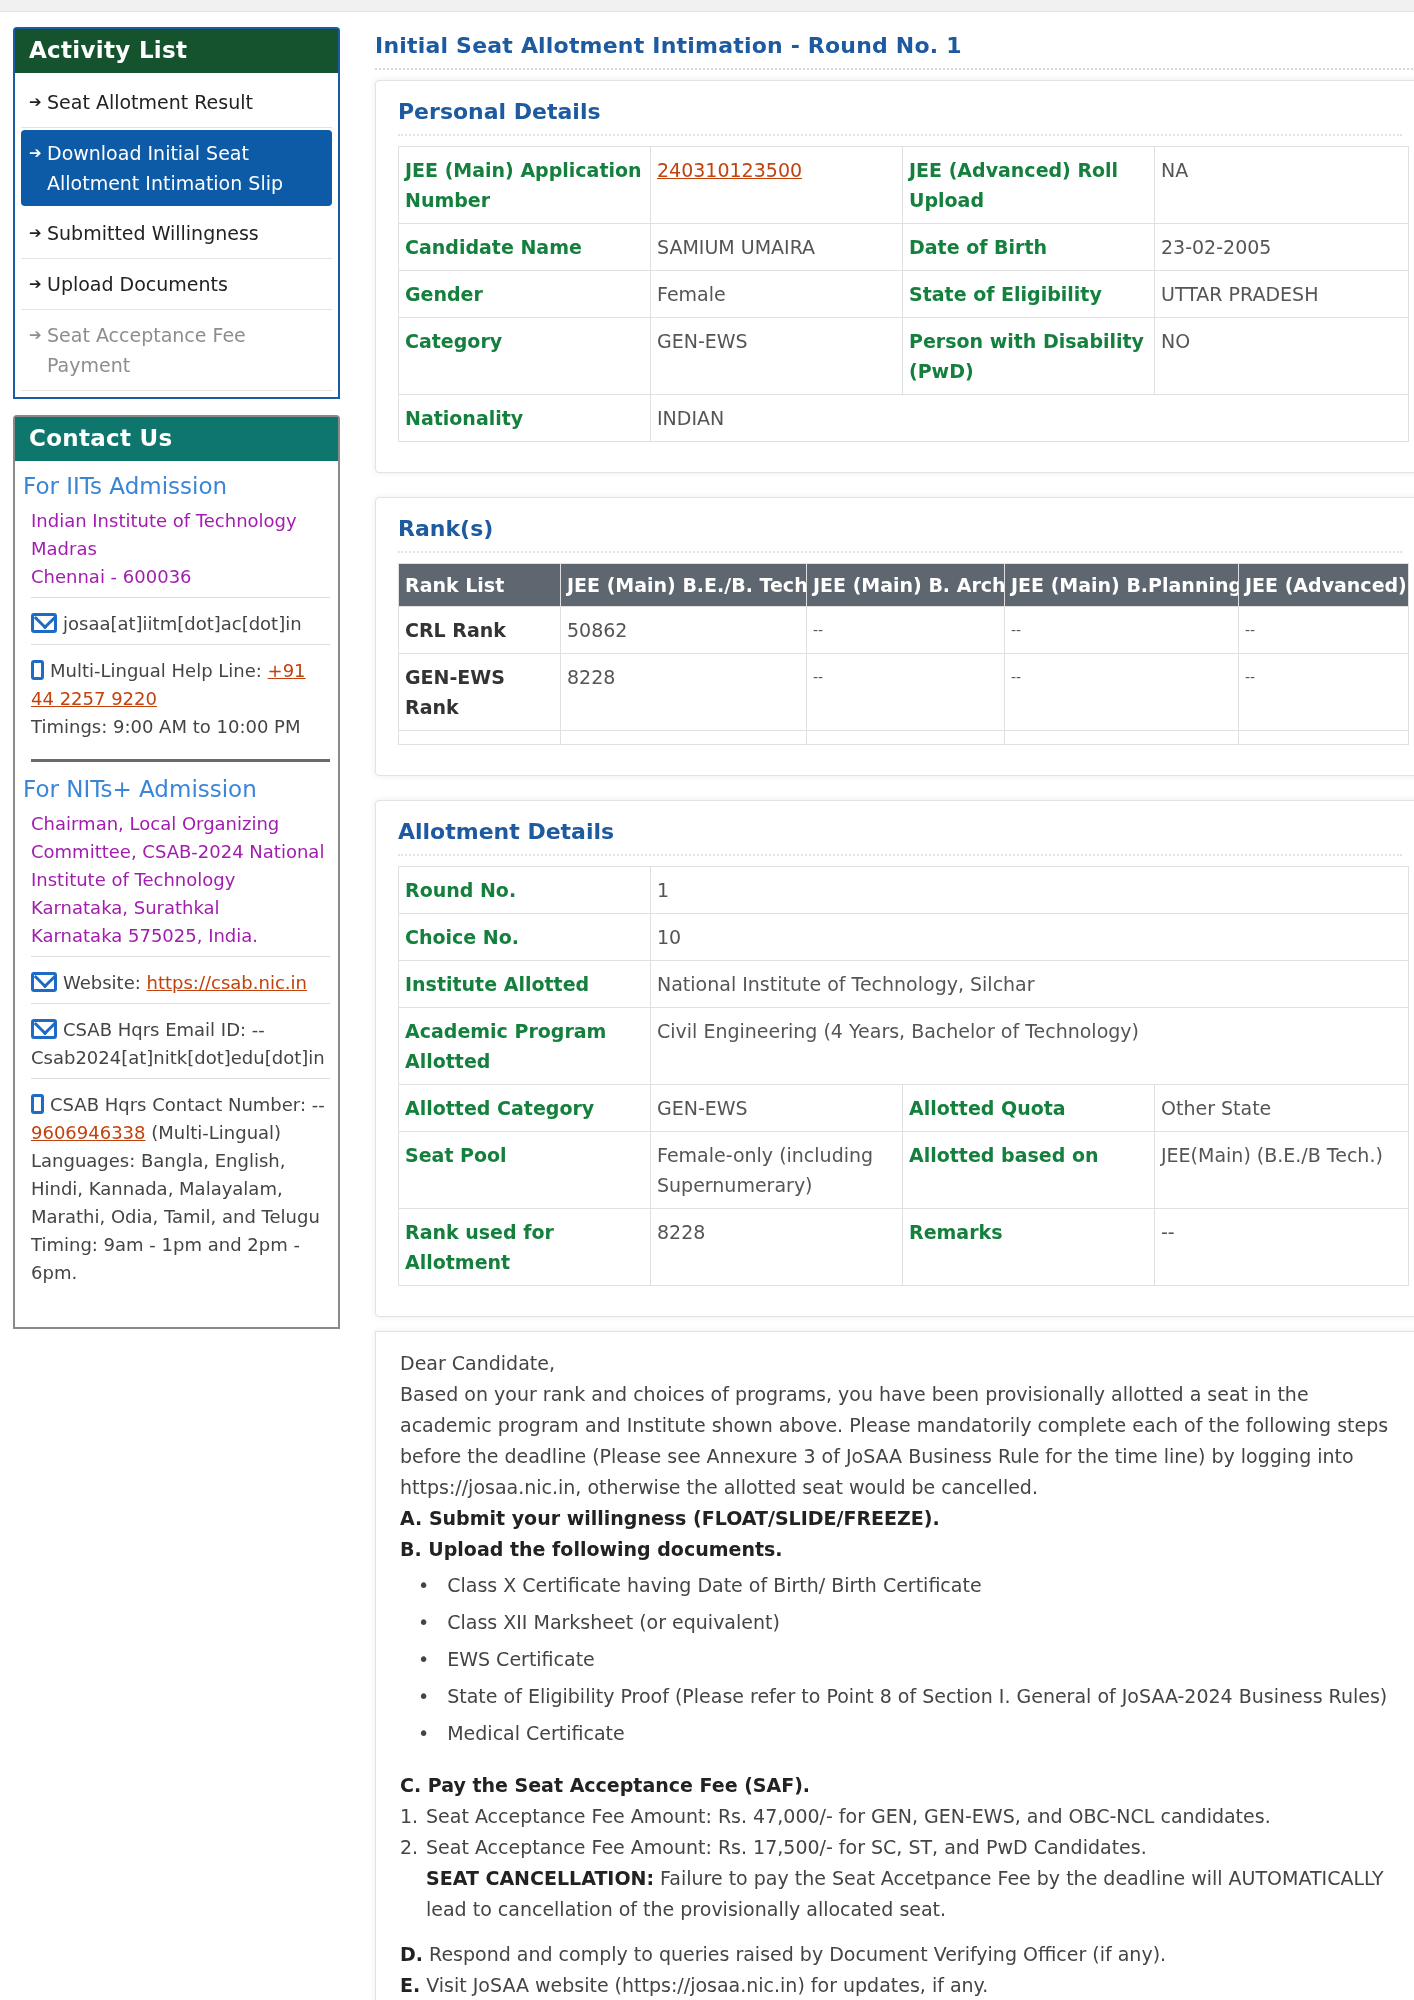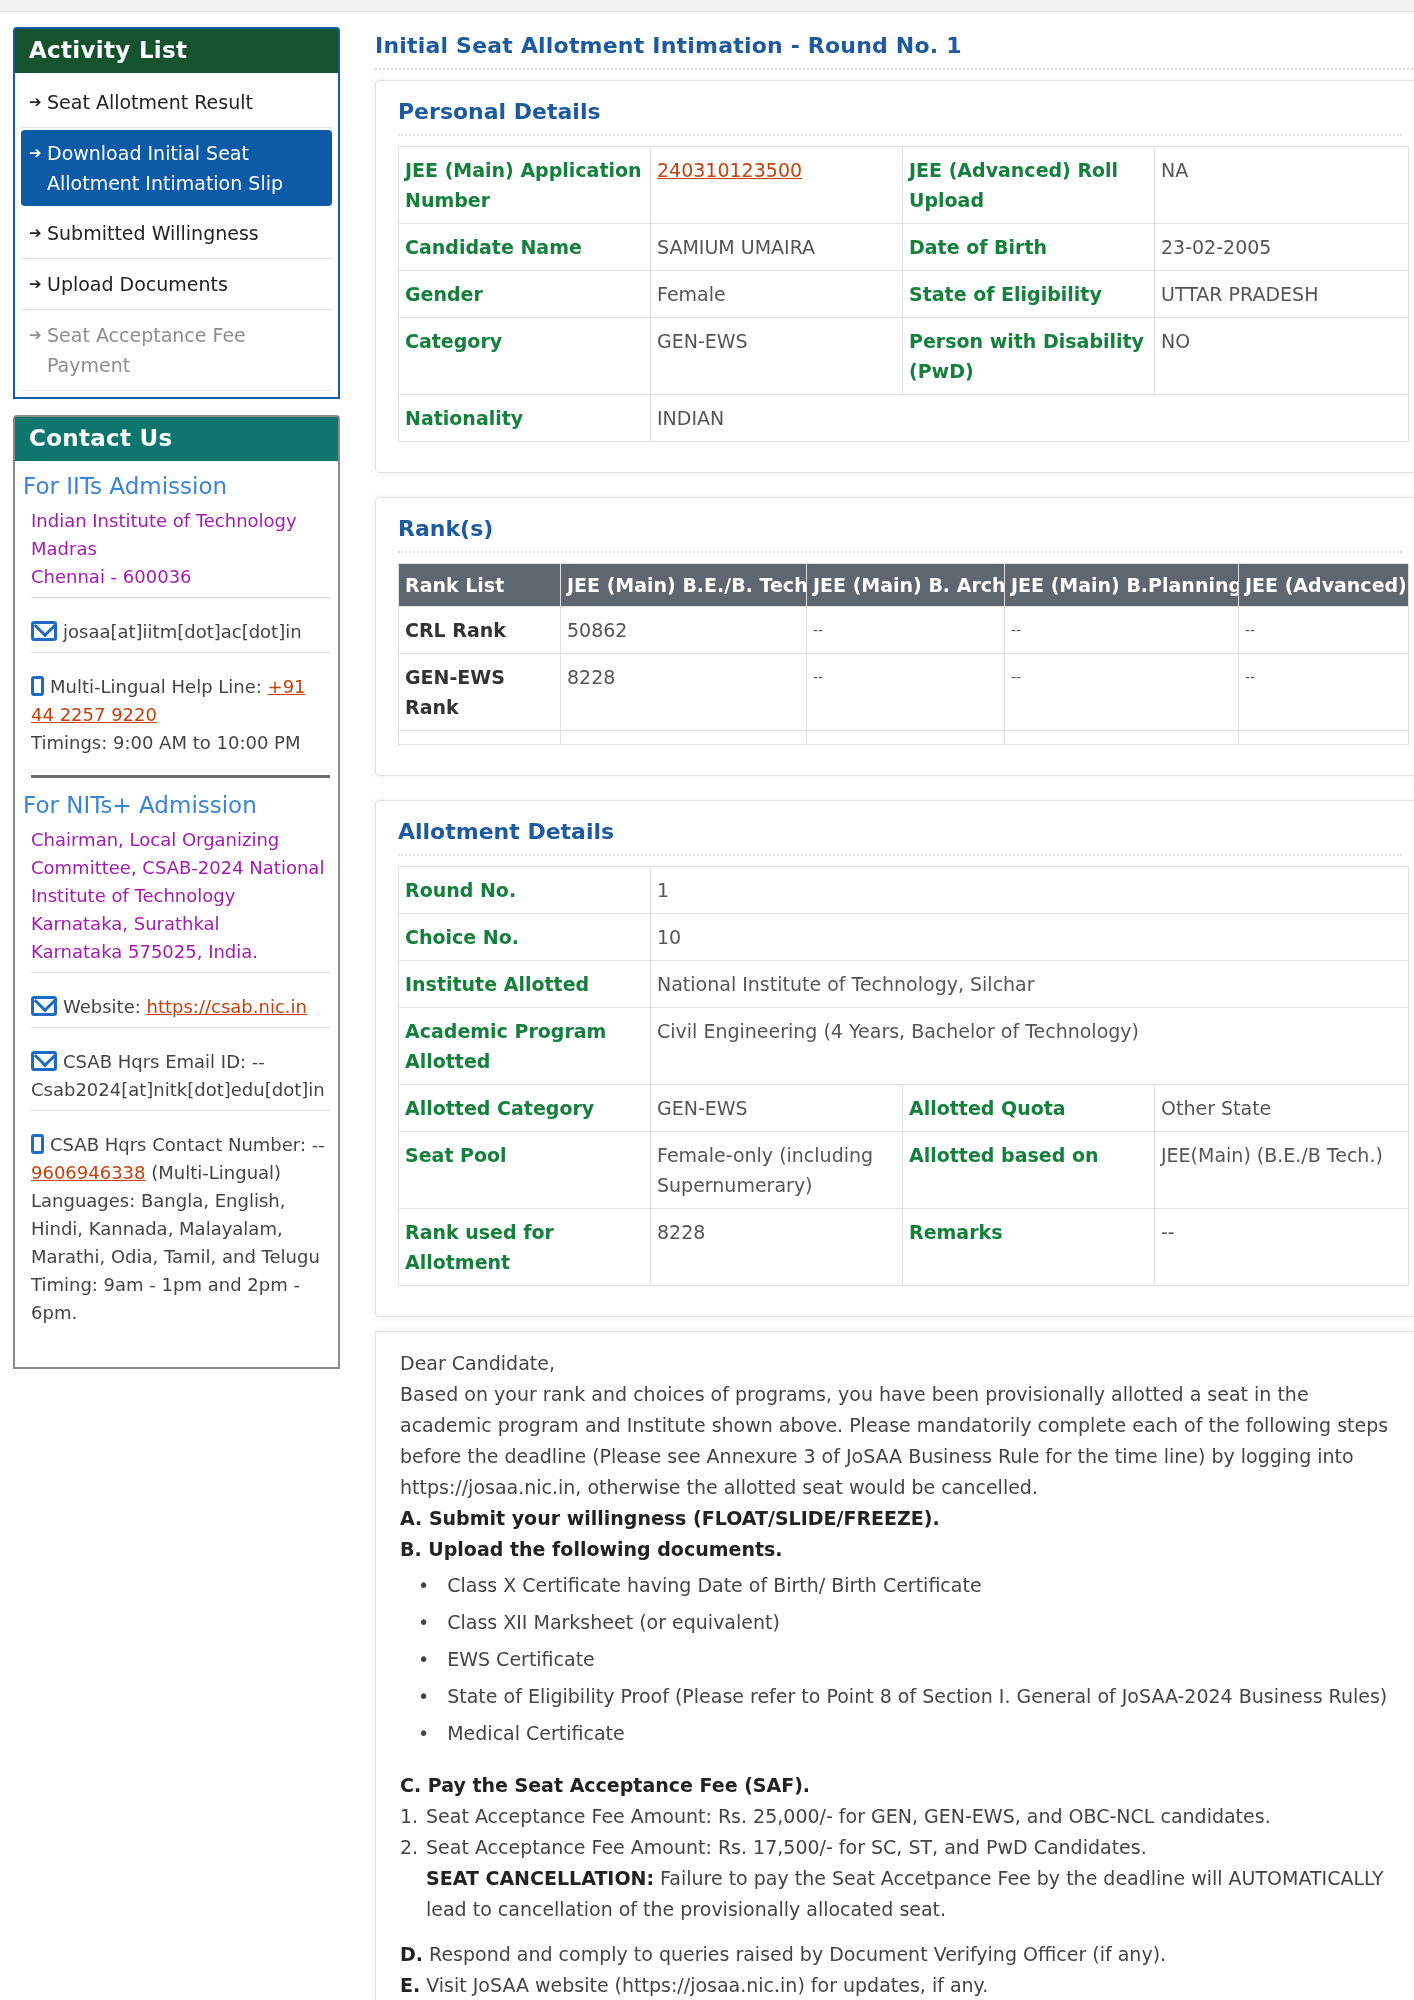--- a/index.html
+++ b/index.html
@@ -17,21 +17,21 @@
   .act-list { list-style: none; padding: 4px 6px 6px 6px; }
   .act-item { display: flex; padding: 10px 8px; font-size: 19px; color: #222; border-bottom: 1px solid #e4e4e4; line-height: 30px; }
   .act-item .arr { font-size: 15px; margin-right: 4px; width: 14px; flex: none; }
   .act-item.active { background: #0d5aa7; color: #fff; border-radius: 4px; border-bottom: none; padding: 8px 8px; margin: 2px 0; }
   .act-item.disabled { color: #8d8d8d; }
 
   .contact { margin-top: 16px; }
   .contact-body { padding: 8px 8px 40px 8px; }
   .c-head { color: #3a85d8; font-size: 23px; padding: 4px 0 8px 0; }
   .c-text { font-size: 18px; color: #a21caf; line-height: 28px; padding-left: 8px; }
-  .c-row { border-top: 1px solid #ddd; margin: 6px 0 0 8px; padding-top: 20px; font-size: 18px; color: #444; line-height: 28px; }
+  .c-row { border-top: 1px solid #ddd; margin: 6px 0 0 8px; padding-top: 12px; font-size: 18px; color: #444; line-height: 28px; }
   .c-row a, .link { color: #c2410c; text-decoration: underline; }
   .icon-mail { display: inline-block; width: 26px; height: 20px; border: 3px solid #1d6bc4; border-radius: 3px; position: relative; vertical-align: -3px; margin-right: 6px; }
   .icon-mail::before { content: ""; position: absolute; left: 2px; top: -2px; width: 13px; height: 13px; border-right: 3px solid #1d6bc4; border-bottom: 3px solid #1d6bc4; transform: rotate(45deg); transform-origin: center; left: 3px; top: -6px; }
   .icon-phone { display: inline-block; width: 13px; height: 20px; border: 3px solid #1d6bc4; border-radius: 3px; vertical-align: -3px; margin-right: 6px; }
   .sep-thick { border-top: 3px solid #6a6a6a; margin: 18px 0 10px 8px; }
 
   
   .main { position: absolute; left: 375px; top: 27px; width: 1050px; }
   .page-title { color: #1d5aa0; font-size: 22px; font-weight: bold; padding: 6px 0 10px 0; border-bottom: 2px dotted #d8d8d8; letter-spacing: 0.2px; }
   .section { margin-top: 10px; border: 1px solid #e3e3e3; border-radius: 4px; box-shadow: 0 0 6px rgba(0,0,0,0.08); padding: 10px 22px 30px 22px; background: #fff; }
@@ -278,21 +278,21 @@
       <li>Class X Certificate having Date of Birth/ Birth Certificate</li>
       <li>Class XII Marksheet (or equivalent)</li>
       <li>EWS Certificate</li>
       <li>State of Eligibility Proof (Please refer to Point 8 of Section I. General of JoSAA-2024 Business Rules)</li>
       <li>Medical Certificate</li>
     </ul>
     <p class="bold">C. Pay the Seat Acceptance Fee (SAF).</p>
     <ol>
       <li>
           <span class="num">1.</span>
-          <span>Seat Acceptance Fee Amount: Rs. 25,000/- for GEN, GEN-EWS, and OBC-NCL candidates.</span>
+          <span>Seat Acceptance Fee Amount: Rs. 47,000/- for GEN, GEN-EWS, and OBC-NCL candidates.</span>
         </li>
       <li>
           <span class="num">2.</span>
           <span>Seat Acceptance Fee Amount: Rs. 17,500/- for SC, ST, and PwD Candidates.</span>
         </li>
     </ol>
     <p class="indent"><span class="bold">SEAT CANCELLATION:</span><span> Failure to pay the Seat Accetpance Fee by the deadline will AUTOMATICALLY lead to cancellation of the provisionally allocated seat.</span></p>
     <div class="gap"></div>
     <p><span class="bold">D.</span><span> Respond and comply to queries raised by Document Verifying Officer (if any).</span></p>
     <p><span class="bold">E.</span><span> Visit JoSAA website (https://josaa.nic.in) for updates, if any.</span></p>

